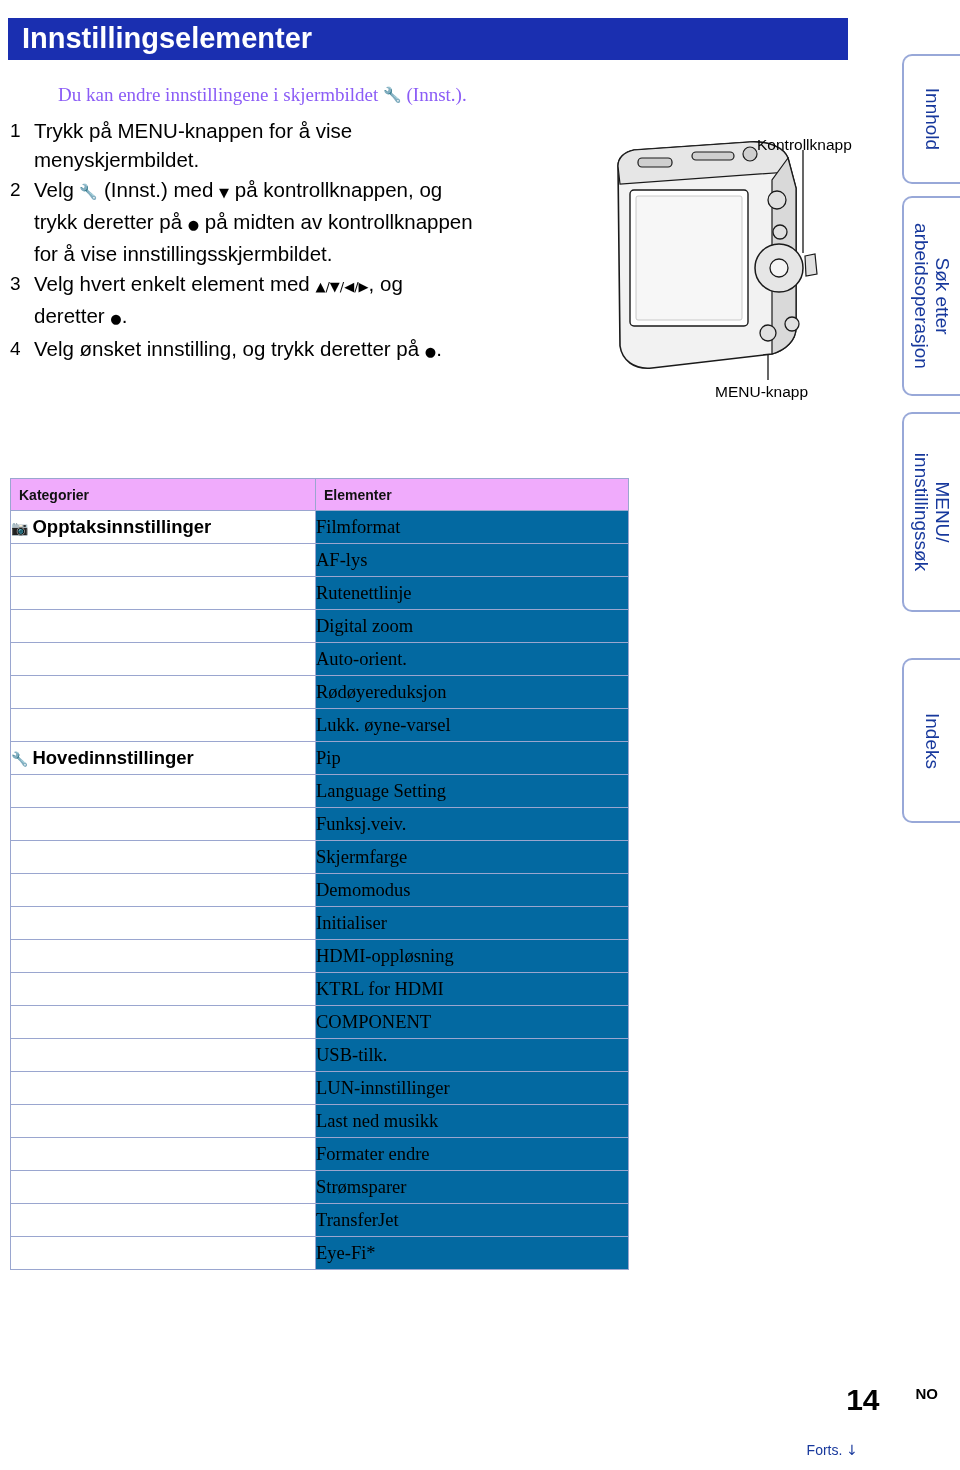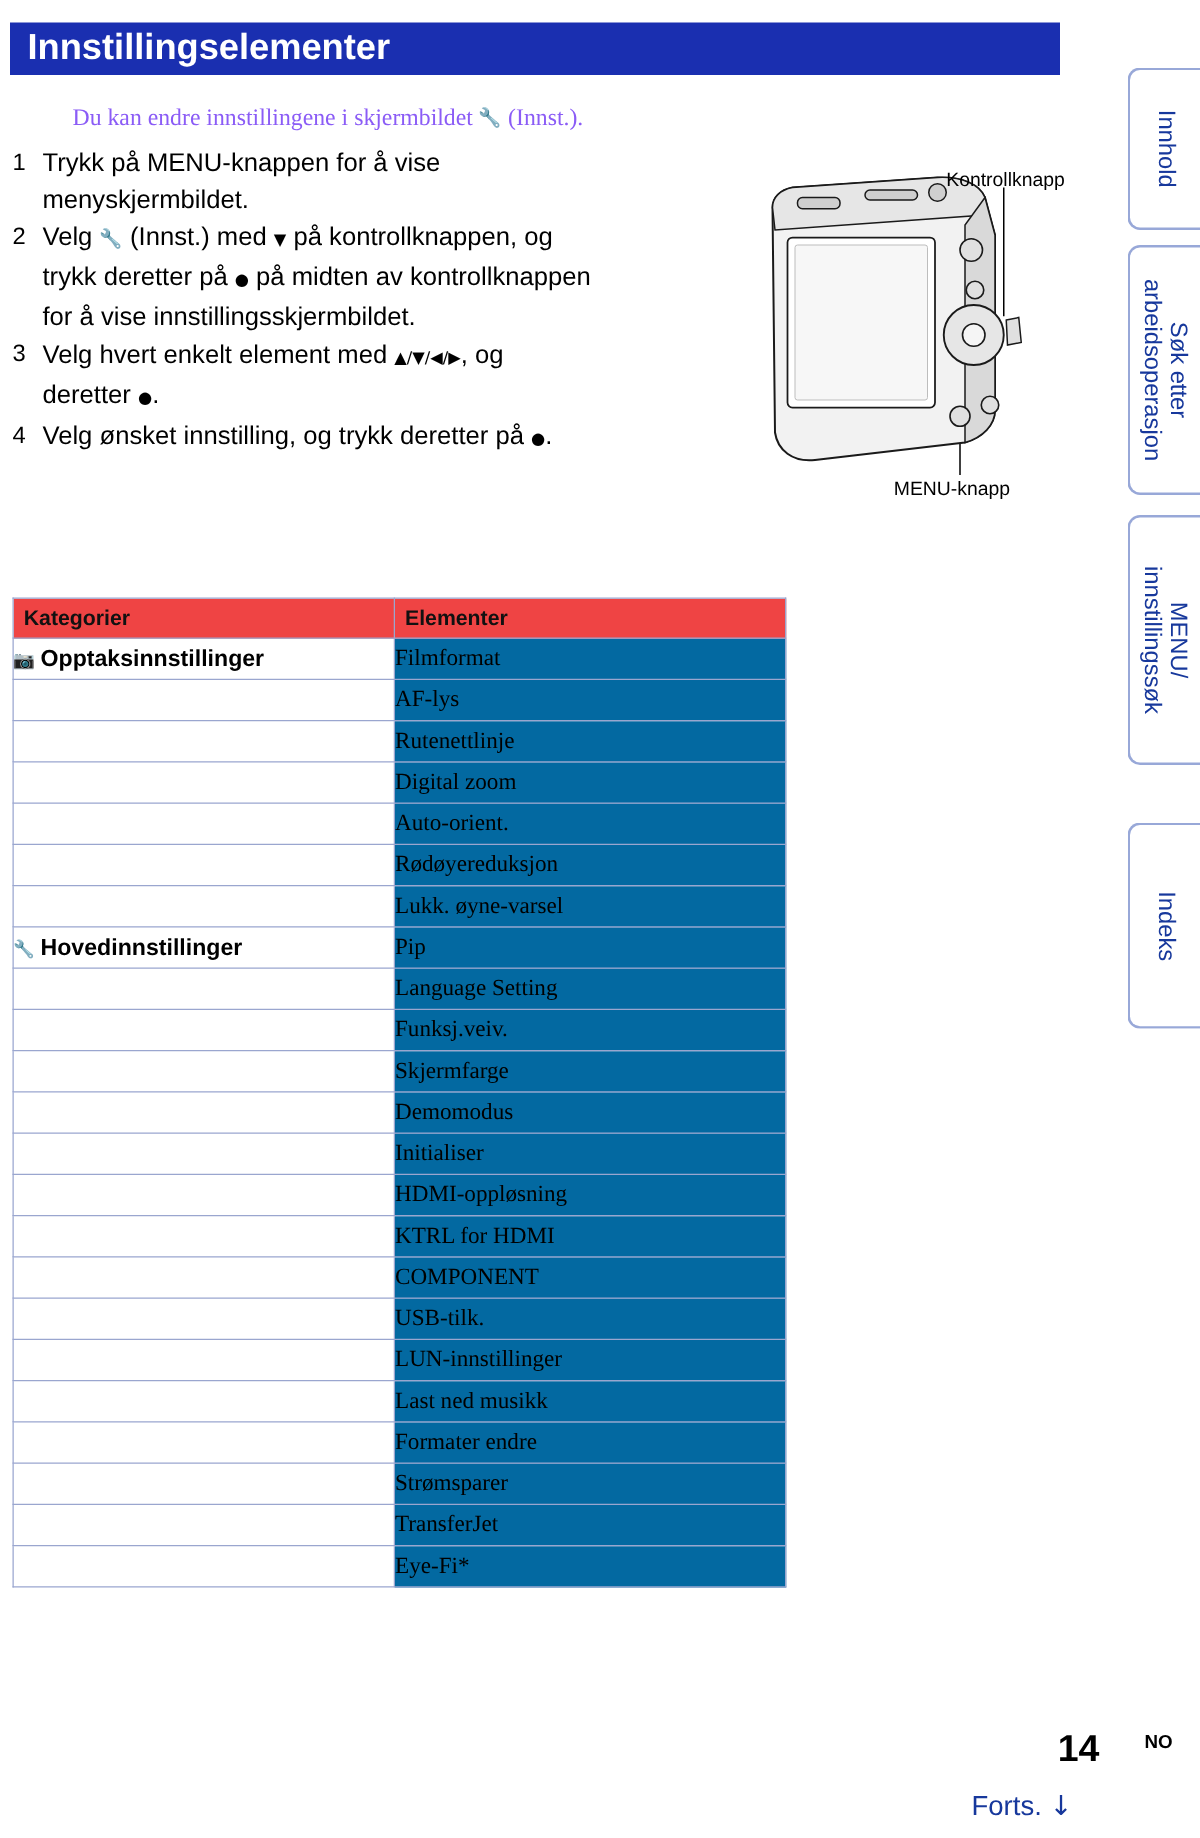--- a/index.html
+++ b/index.html
@@ -135,23 +135,23 @@
     table-layout: fixed;
   }
   .tbl td, .tbl th {
     border: 1px solid #9aa6cf;
     padding: 0;
     vertical-align: middle;
   }
   .tbl .c1 { width: 305px; }
   .tbl .c2 { width: 313px; }
   .hdr td {
-    background: #ef4444;
+    background: #f0abfc;
     height: 31px;
-    font-size: 17px;
+    font-size: 14px;
     font-weight: bold;
     color: #111;
     padding-left: 8px;
   }
   .cat-cell {
     background: #ffffff;
     font-size: 18.5px;
     font-weight: bold;
     padding-left: 8px;
     height: 32px;
@@ -185,21 +185,21 @@
   .page-num sup {
     font-size: 15px;
     font-weight: bold;
     vertical-align: super;
     margin-left: 36px;
   }
   .forts {
     position: absolute;
     right: 102px;
     bottom: 12px;
-    font-size: 22px;
+    font-size: 14px;
     color: #17389c;
     font-family: "Liberation Sans", sans-serif;
   }
   .forts .arrow { font-family: "DejaVu Sans", sans-serif; }
 </style>
 </head>
 <body>
 
 <div class="title-bar">
   <div class="title-text">Innstillingselementer</div>

